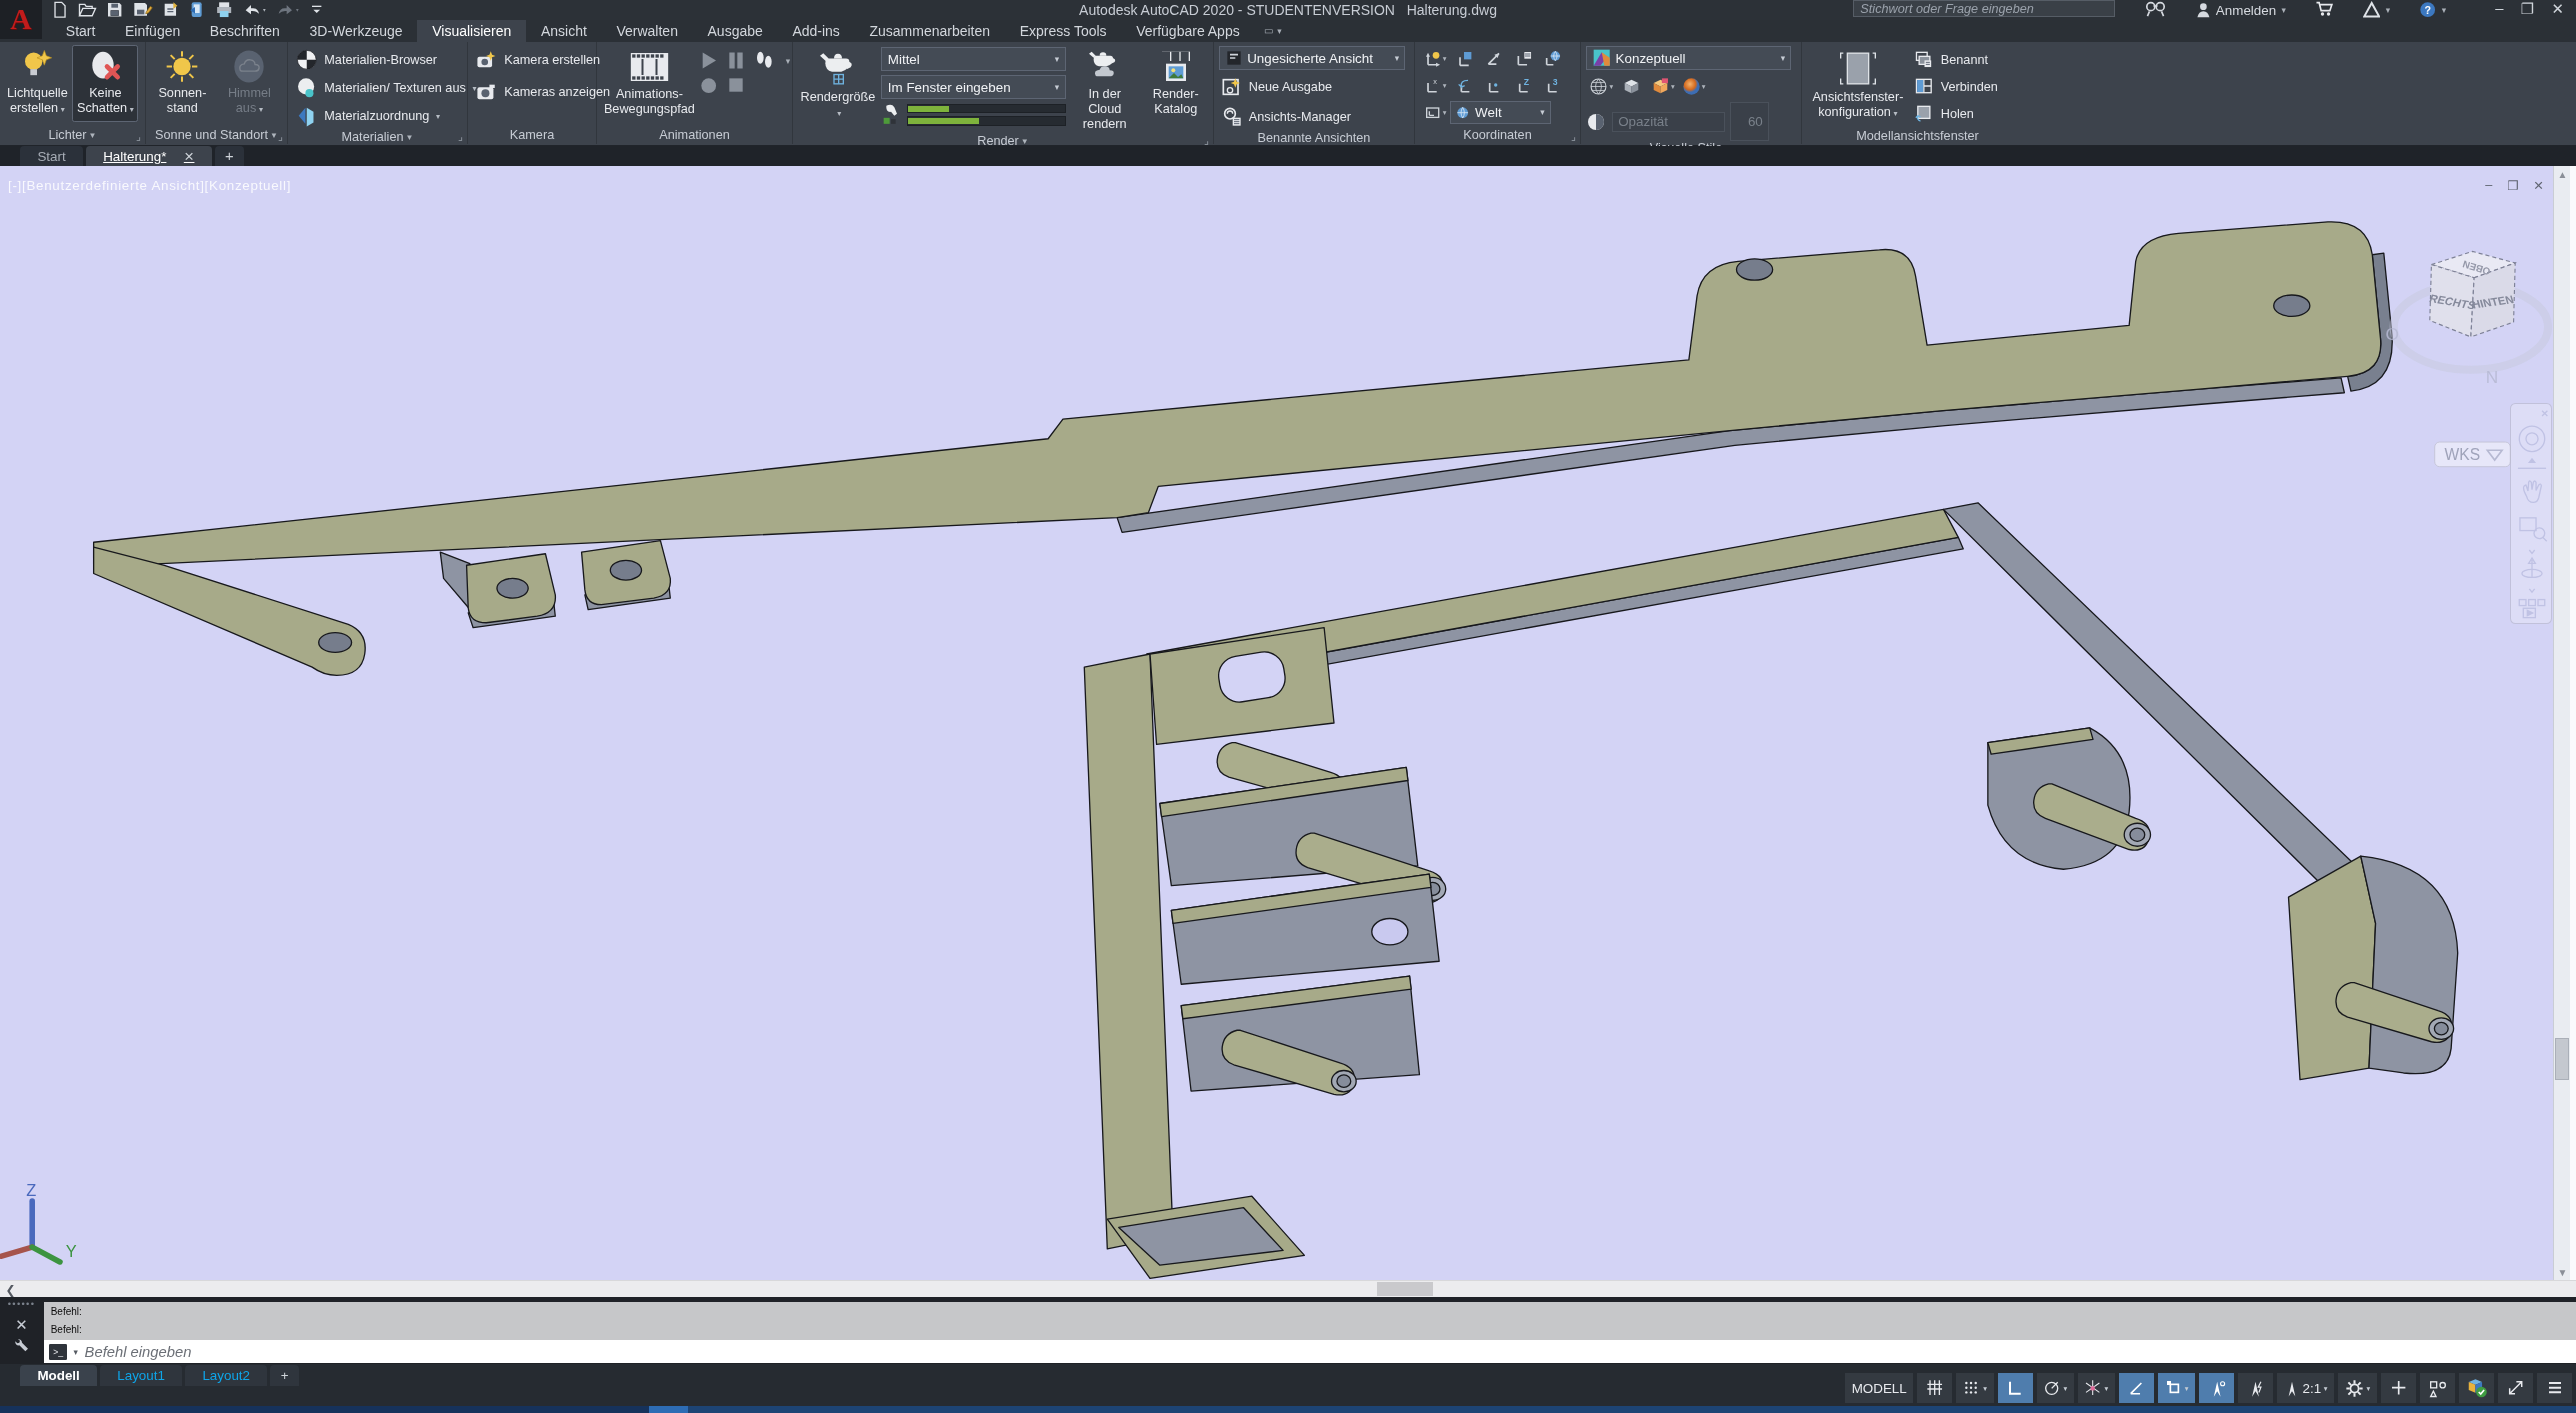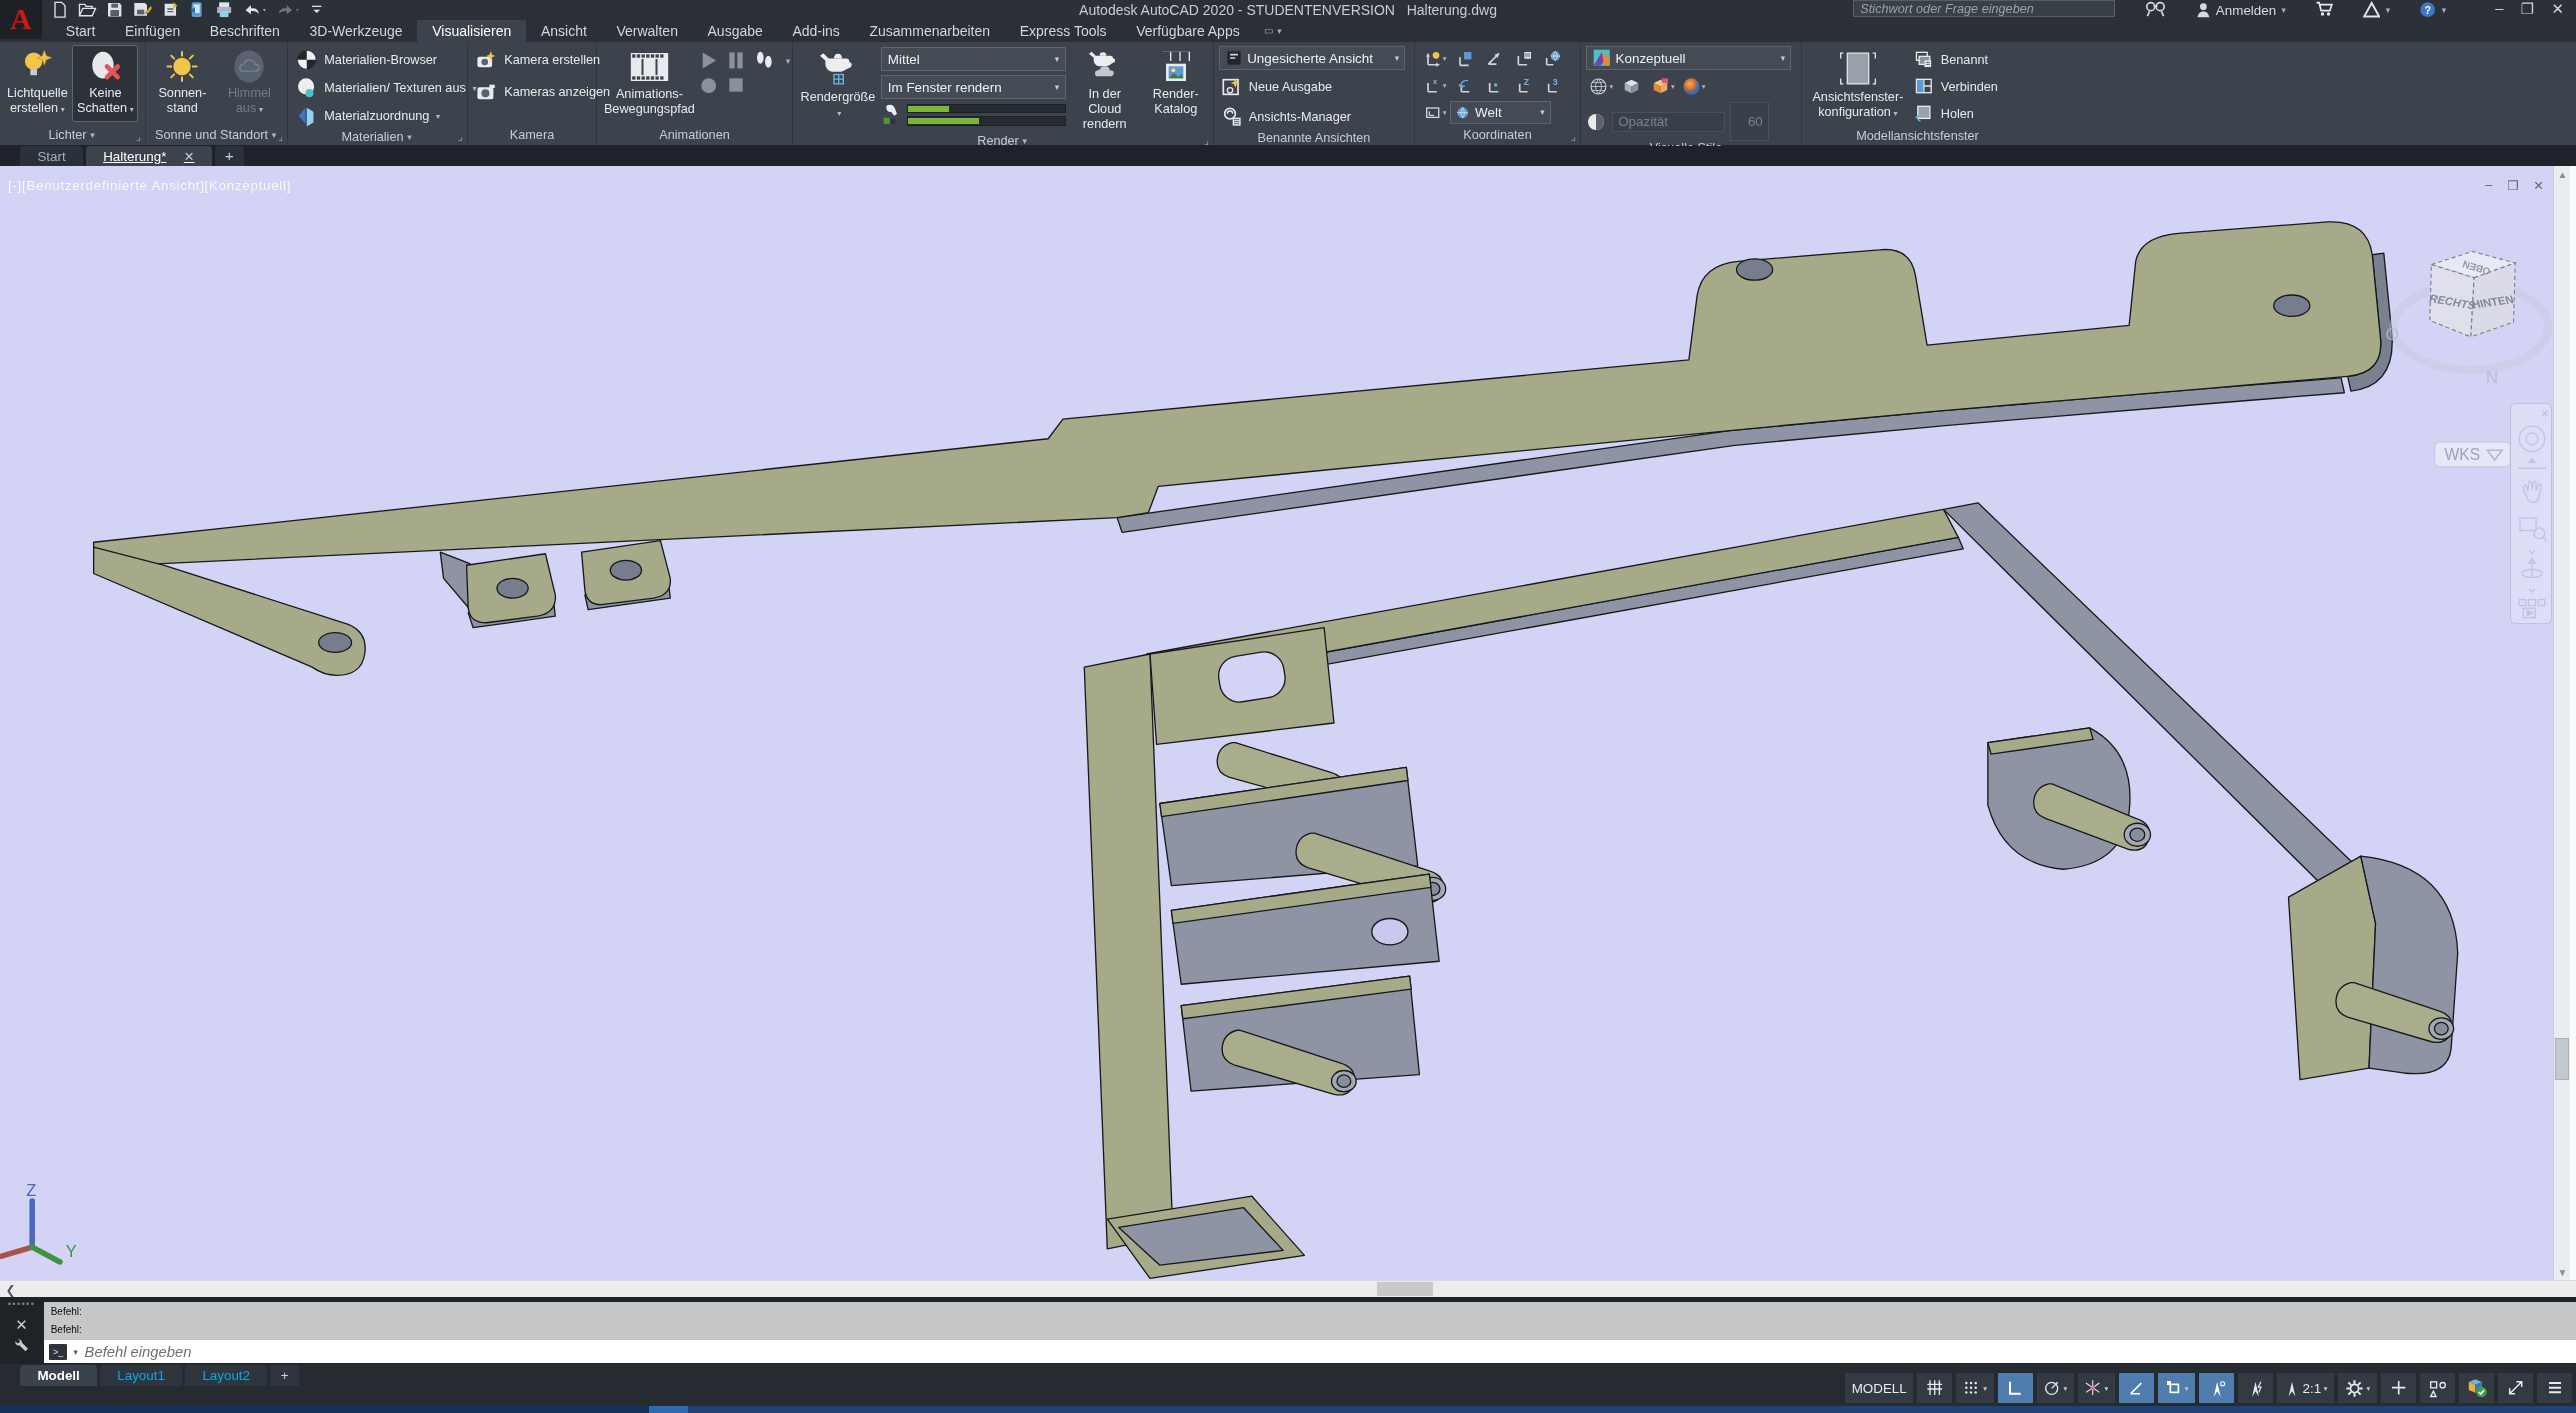--- a/index.html
+++ b/index.html
@@ -392,21 +392,21 @@
           </svg>
           <div><span>Rendergröße</span></div>
           <div><span class="dd">▾</span></div>
         </div>
         <div class="col" style="width:195px;gap:4px;padding-top:1.3px;">
           <div class="dropdown">
             <span>Mittel</span>
               <span class="dd">▾</span>
           </div>
           <div class="dropdown">
-            <span>Im Fenster rendern</span>
+            <span>Im Fenster eingeben</span>
               <span class="dd">▾</span>
           </div>
           <div style="display:flex;gap:5.4px;align-items:center;">
             <svg width="20" height="23" viewBox="0 0 30 34">
               <path d="M8,4 q8,-4 12,2 l4,10 -4,3 -5,-6 q-8,1 -7,-9 z" fill="#eceef0"></path>
                 <rect x="4" y="22" width="9" height="9" fill="#4e9b3a"></rect>
                 <rect x="15" y="24" width="7" height="7" fill="#2f3339"></rect>
             </svg>
             <div class="col" style="gap:2.7px;flex:1;">
               <div class="pbar">

